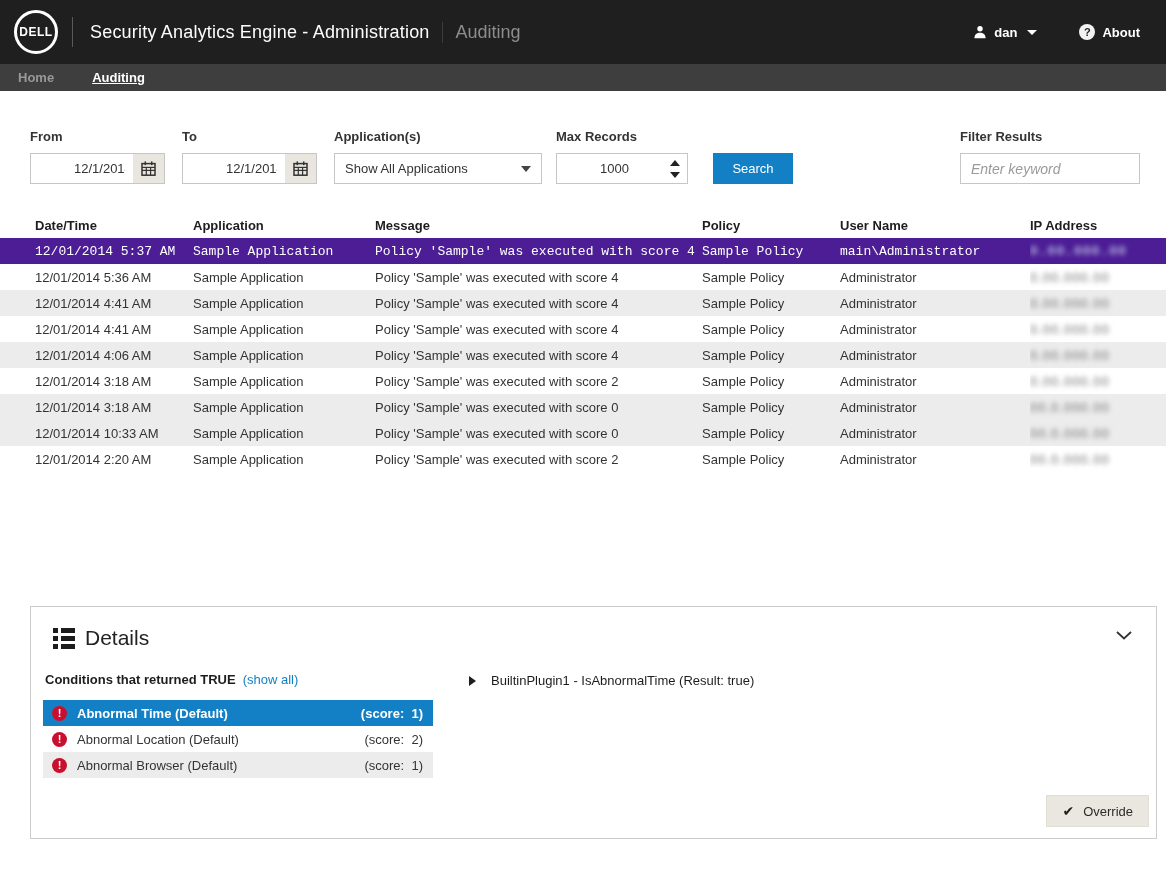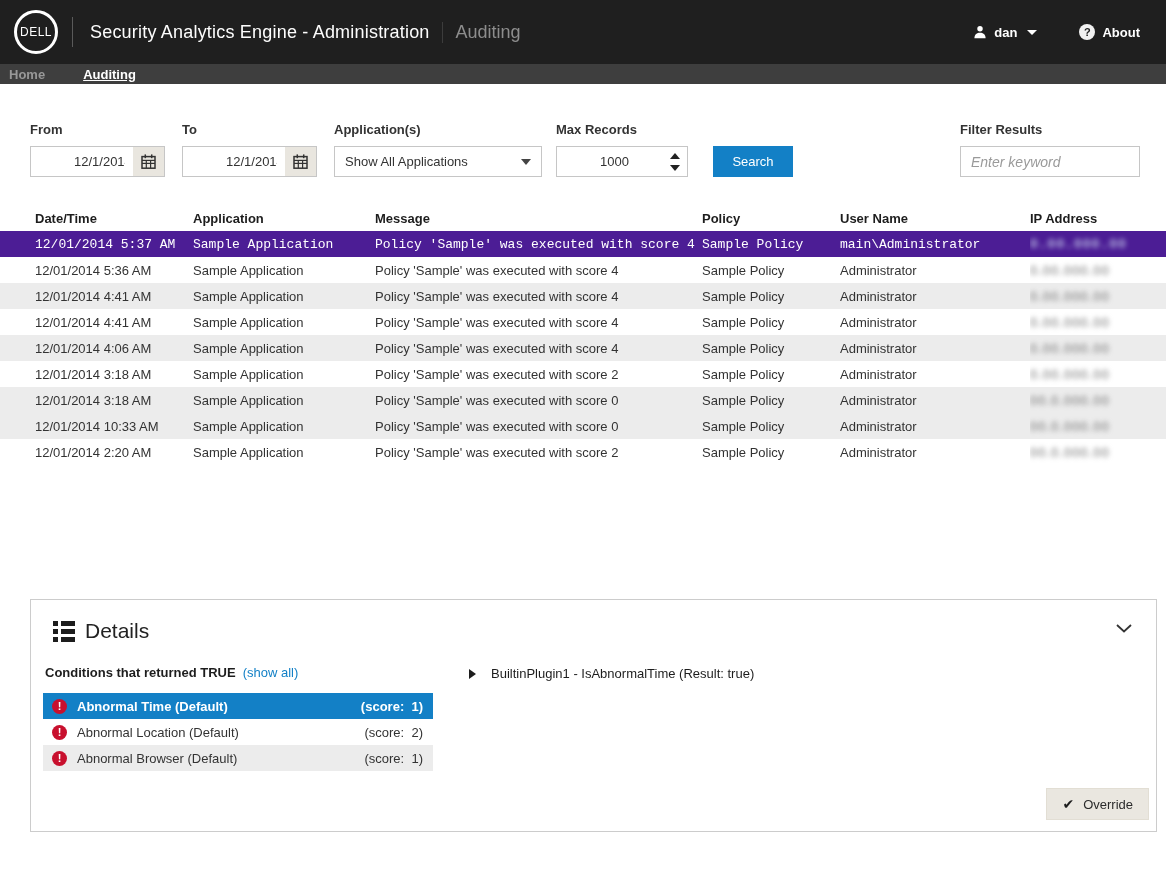--- a/index.html
+++ b/index.html
@@ -7,33 +7,33 @@
   body {
     font-family: "Liberation Sans", sans-serif;
     background: #ffffff;
     overflow: hidden;
     position: relative;
   }
 
   
   .app-header { height:64px; background:#1f1f1f; display:flex; align-items:center; padding:0 26px 0 14px; }
   .dell-logo { width:44px; height:44px; border-radius:50%; border:3px solid #fff; display:flex; align-items:center; justify-content:center;
-               color:#fff; font-weight:normal; font-size:12px; letter-spacing:.5px; flex:none; }
+               color:#fff; font-weight:bold; font-size:12px; letter-spacing:.5px; flex:none; }
   .logo-sep { width:1px; height:30px; background:#5a5a5a; margin:0 17px 0 14px; }
   .app-title { color:#fdfdfd; font-size:18px; font-weight:400; letter-spacing:.2px; }
   .section-title { color:#8d8d8d; font-size:18px; margin-left:12px; padding-left:13px; border-left:1px solid #3c3c3c; }
   .header-right { margin-left:auto; display:flex; align-items:center; color:#fff; font-size:13px; font-weight:bold; }
   .user-menu, .about-menu { display:flex; align-items:center; gap:7px; cursor:pointer; }
   .about-menu { margin-left:42px; }
   .caret-down { width:0; height:0; border-left:5px solid transparent; border-right:5px solid transparent; border-top:5px solid #fff; margin-left:3px; }
   .help-circle { width:16px; height:16px; border-radius:50%; background:#f2f2f2; color:#1f1f1f; font-size:11px; font-weight:bold;
                  display:flex; align-items:center; justify-content:center; }
 
   
-  .nav { height:20px; background:#3e3e3e; display:flex; align-items:center; padding-left:9px; gap:38px; }
+  .nav { height:27px; background:#3e3e3e; display:flex; align-items:center; padding-left:18px; gap:38px; }
   .nav-item { color:#989898; font-size:13px; font-weight:bold; text-decoration:none; }
   .nav-item.active { color:#ffffff; text-decoration:underline; }
 
   
   .filters { display:flex; align-items:flex-end; padding:38px 26px 0 30px; }
   .fgroup { display:flex; flex-direction:column; }
   .flabel { font-size:13px; font-weight:bold; color:#333; margin-bottom:9px; }
   .ctrl { height:31px; border:1px solid #c6c6c6; background:#fff;padding-left:35px; }
   .date-box { display:flex; width:135px; }
   .date-box input { flex:1; min-width:0; border:none; outline:none; padding:0 8px; font-size:13px; color:#333; font-family:inherit; }

